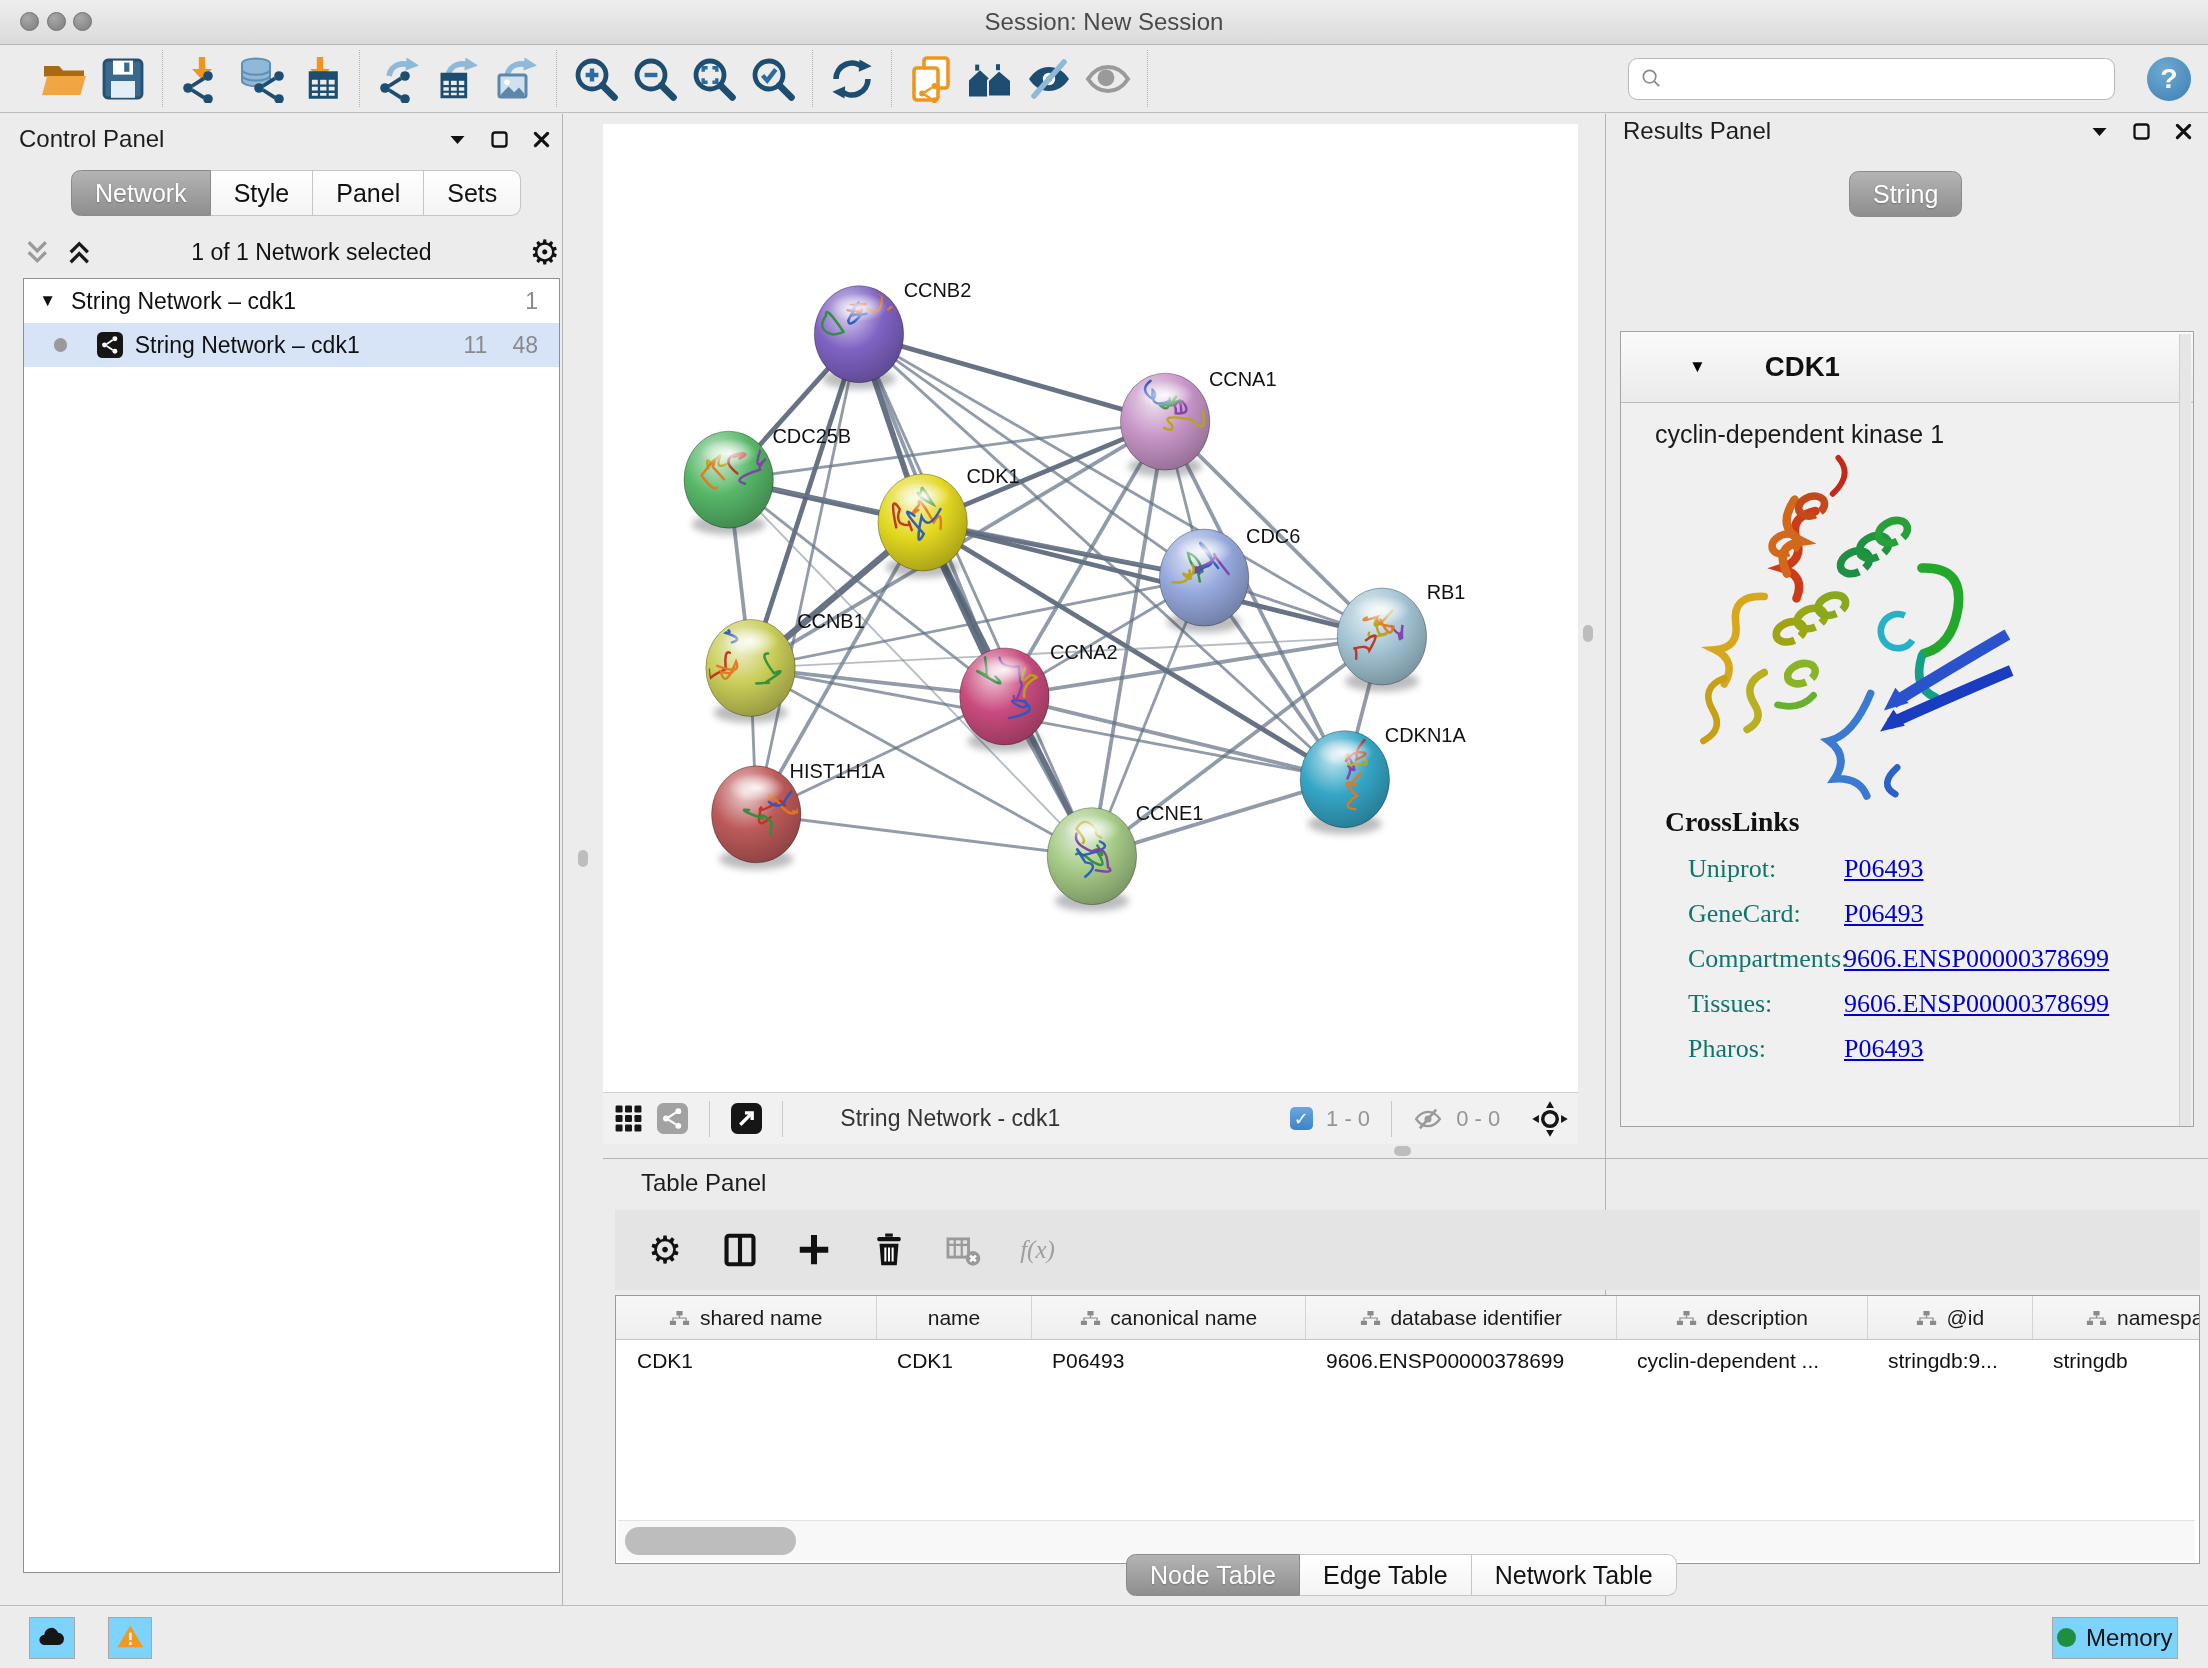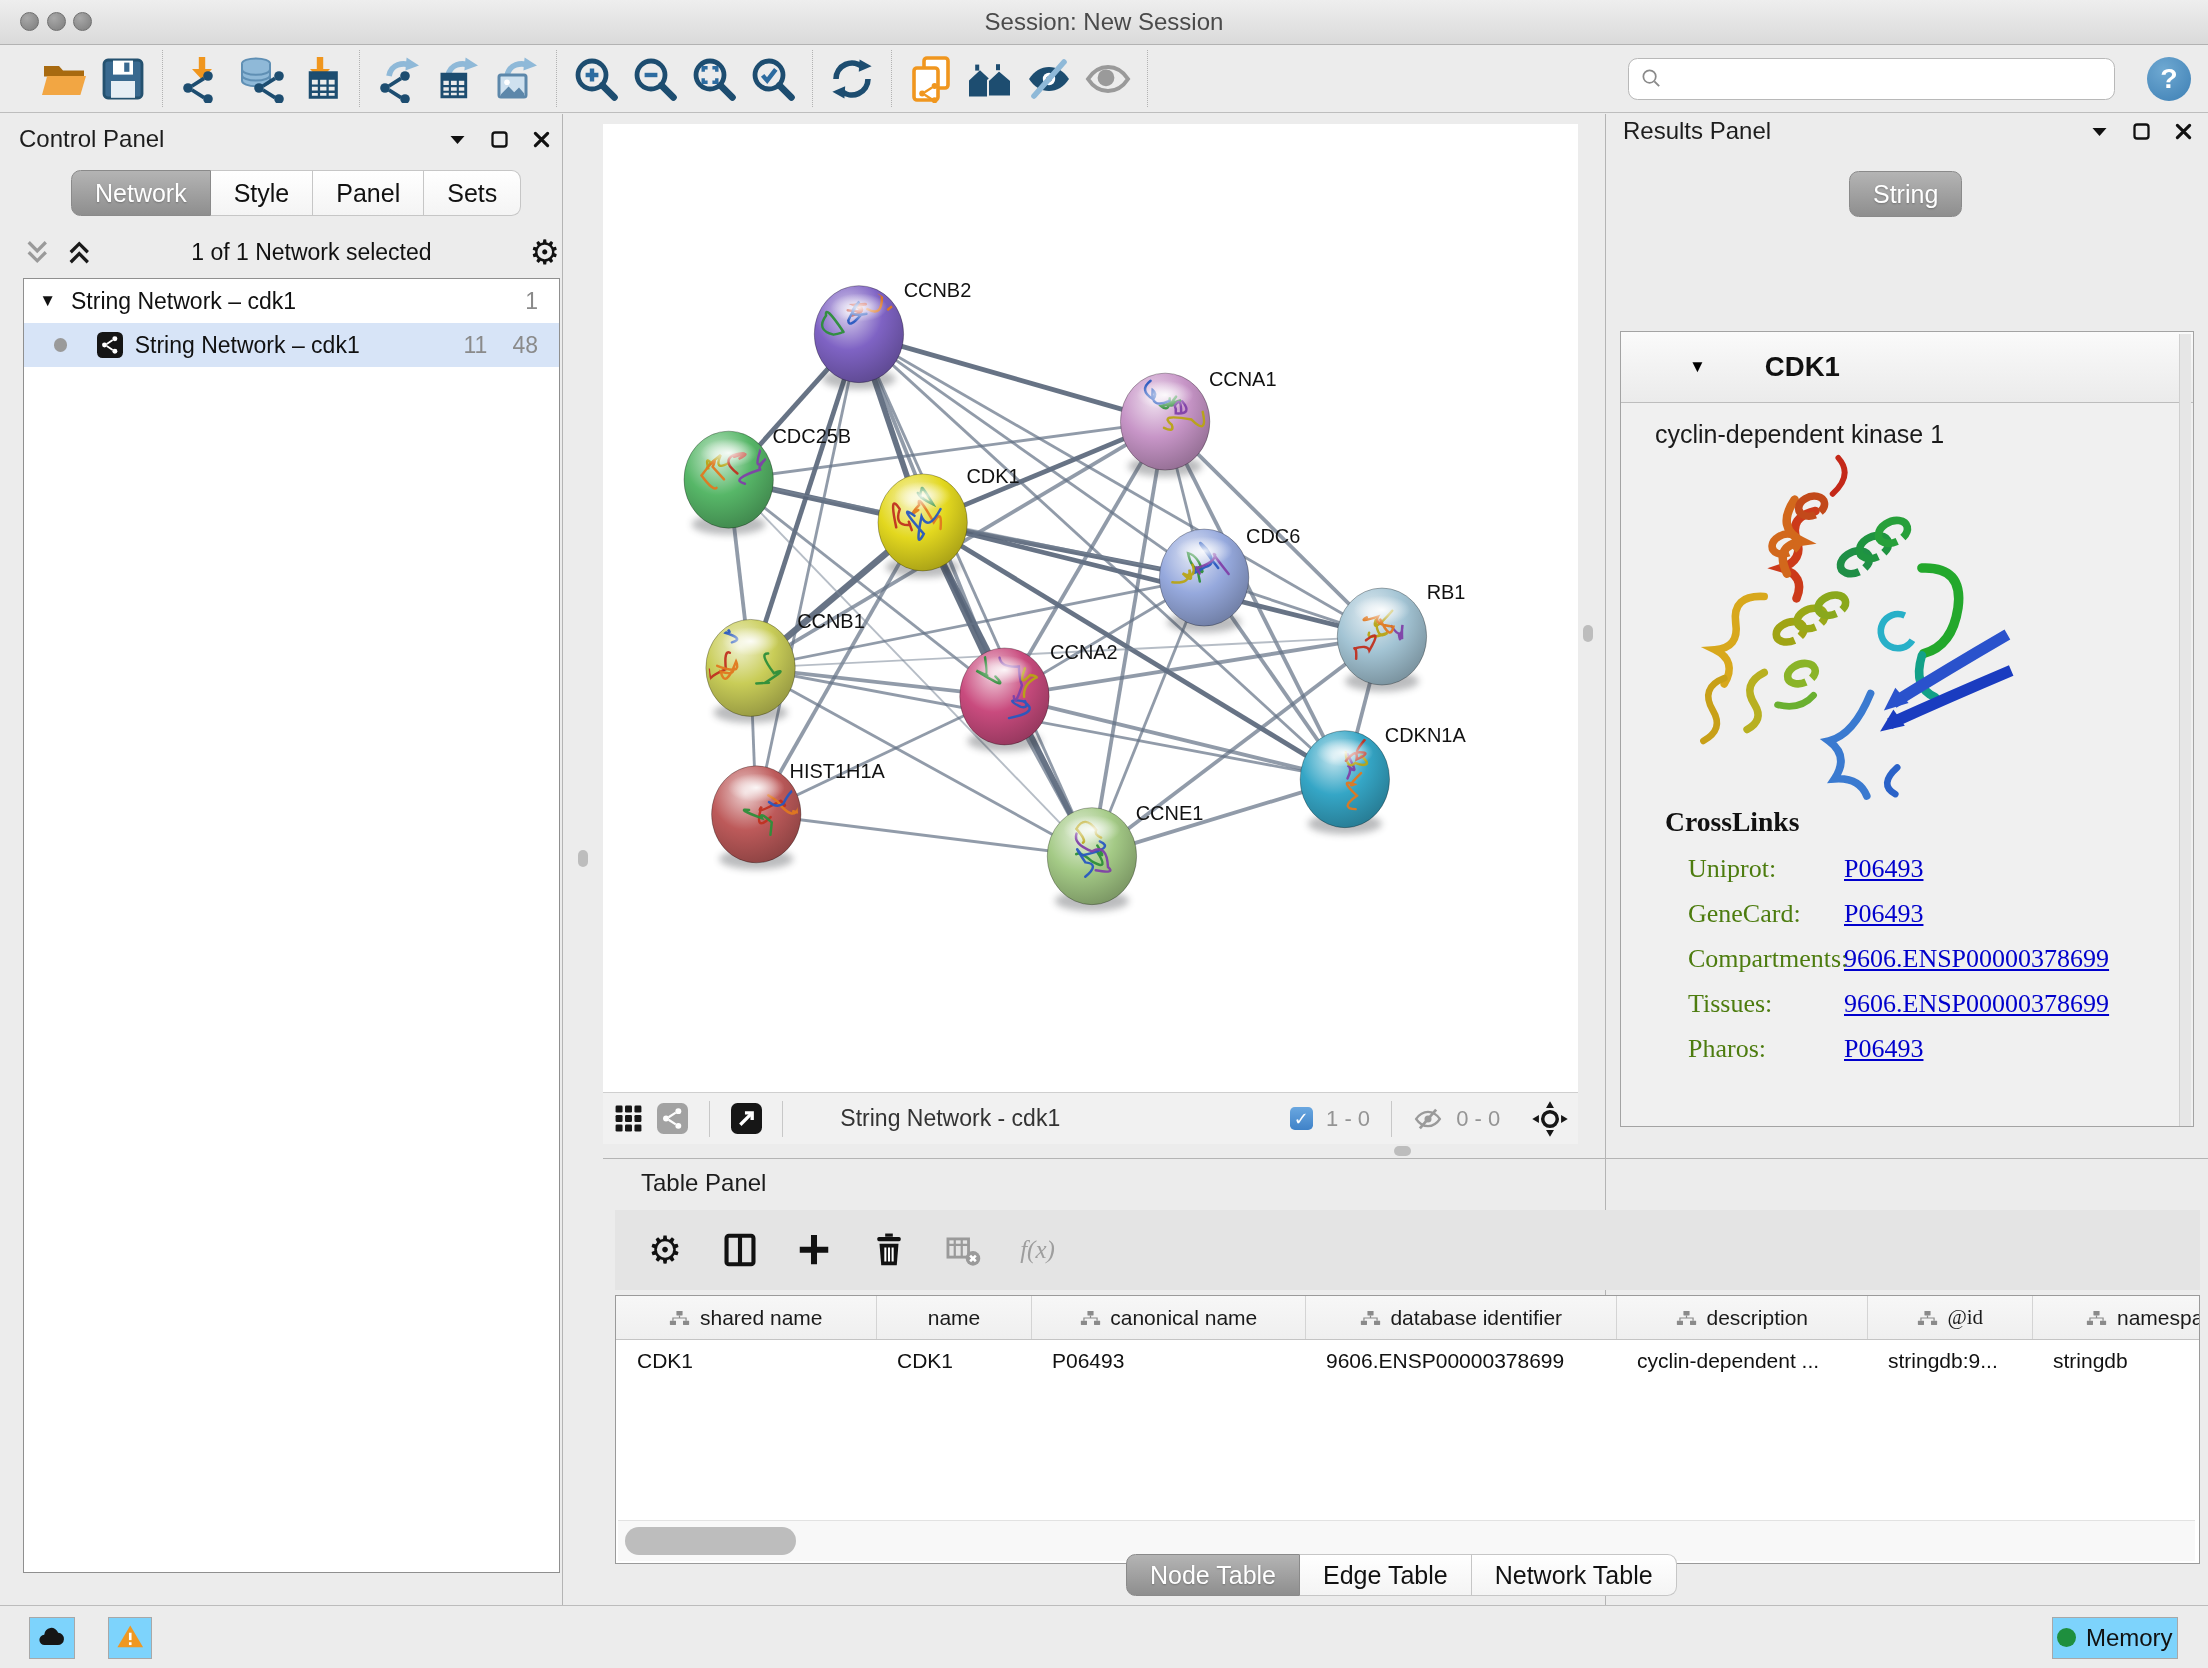--- a/index.html
+++ b/index.html
@@ -64,21 +64,21 @@
   .btn{background:linear-gradient(#ffffff,#f3f3f3);border:1px solid #b4b4b4;border-radius:8.6px;font-size:25px;color:#111;
        display:flex;align-items:center;justify-content:center;font-family:"Liberation Sans",sans-serif;cursor:pointer}
   .rp-content{position:absolute;left:1620px;top:331px;width:574px;height:796px;background:#f0f0f0;
               border:1.9px solid #a3a3a3;box-sizing:border-box}
   .rp-entry-hdr{height:70px;background:linear-gradient(#fafafa,#ebebeb);border-bottom:1.9px solid #bdbdbd;
                 display:flex;align-items:center}
   .rp-entry-title{font-size:27.6px;font-weight:bold;color:#111}
   .rp-desc{font-size:25px;color:#1a1a1a}
   .xl-title{font-family:"Liberation Serif",serif;font-weight:bold;font-size:27.6px;color:#111}
   .xl-row{display:flex;font-family:"Liberation Serif",serif;font-size:26px;height:45px;align-items:center}
-  .xl-label{color:#4d7c0f;width:156px}
+  .xl-label{color:#0f766e;width:156px}
   .xl-link{color:#0000cc;text-decoration:underline;cursor:pointer}
   .rp-scroll{position:absolute;right:1.9px;top:1.9px;width:11.4px;height:792px;background:#e6e6e6;border-left:1px solid #cfcfcf}
   
   #table-panel{left:603px;top:1158px;width:1605px;height:447px;border-top:1px solid #b4b4b4;box-sizing:border-box}
   .tp-toolbar{position:absolute;left:615px;top:1210px;width:1585px;height:80px;background:#e4e4e4;
               display:flex;align-items:center;gap:28.5px;padding-left:27px;box-sizing:border-box}
   .tp-btn{display:flex;align-items:center;justify-content:center;width:46px;height:46px;cursor:pointer}
   .tp-btn svg{width:38px;height:38px}
   .gear-glyph{font-size:38px;color:#111;line-height:1}
   .fx{font-family:"Liberation Serif",serif;font-style:italic;font-size:25px;color:#9e9e9e}
@@ -832,21 +832,21 @@
           <svg viewBox="0 0 24 18" width="21" height="16">
  <g fill="#8a8a8a">
               <rect x="8.5" y="1" width="7" height="5" rx="0.5"></rect>
               <rect x="1" y="12" width="7" height="5" rx="0.5"></rect>
               <rect x="16" y="12" width="7" height="5" rx="0.5"></rect>
             </g>
  <path d="M12 6v3M4.5 12V9h15v3" fill="none" stroke="#8a8a8a" stroke-width="1.4"></path>
           </svg>
           <span>description</span>
         </div>
-        <div class="th" style="width: 165px; font-family: Liberation Serif, serif;">
+        <div class="th" style="width: 165px;">
           <svg viewBox="0 0 24 18" width="21" height="16">
  <g fill="#8a8a8a">
               <rect x="8.5" y="1" width="7" height="5" rx="0.5"></rect>
               <rect x="1" y="12" width="7" height="5" rx="0.5"></rect>
               <rect x="16" y="12" width="7" height="5" rx="0.5"></rect>
             </g>
  <path d="M12 6v3M4.5 12V9h15v3" fill="none" stroke="#8a8a8a" stroke-width="1.4"></path>
           </svg>
           <span>@id</span>
         </div>

